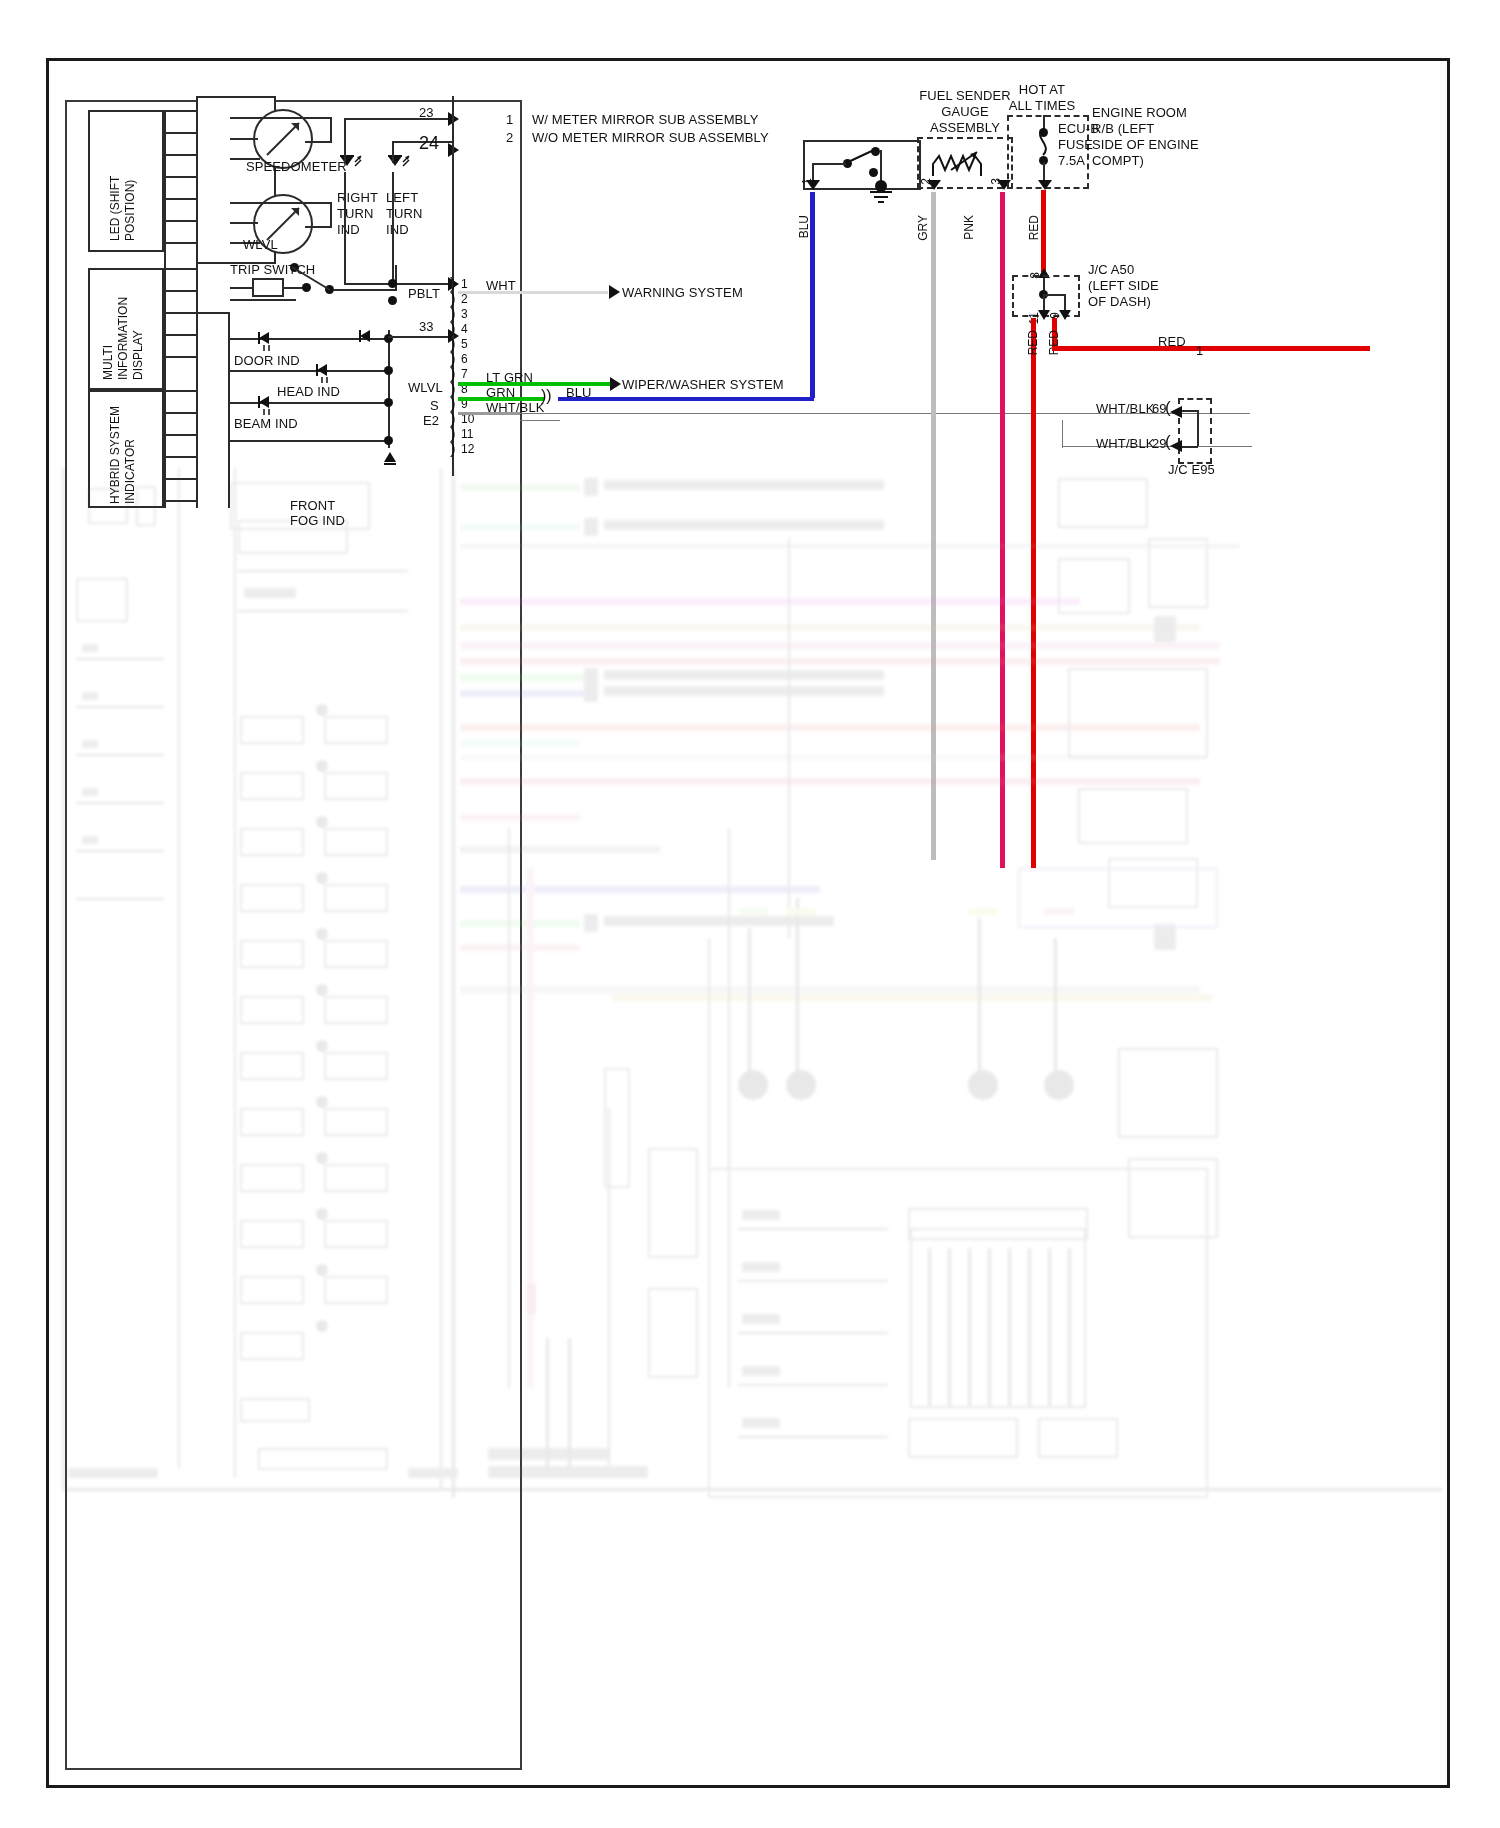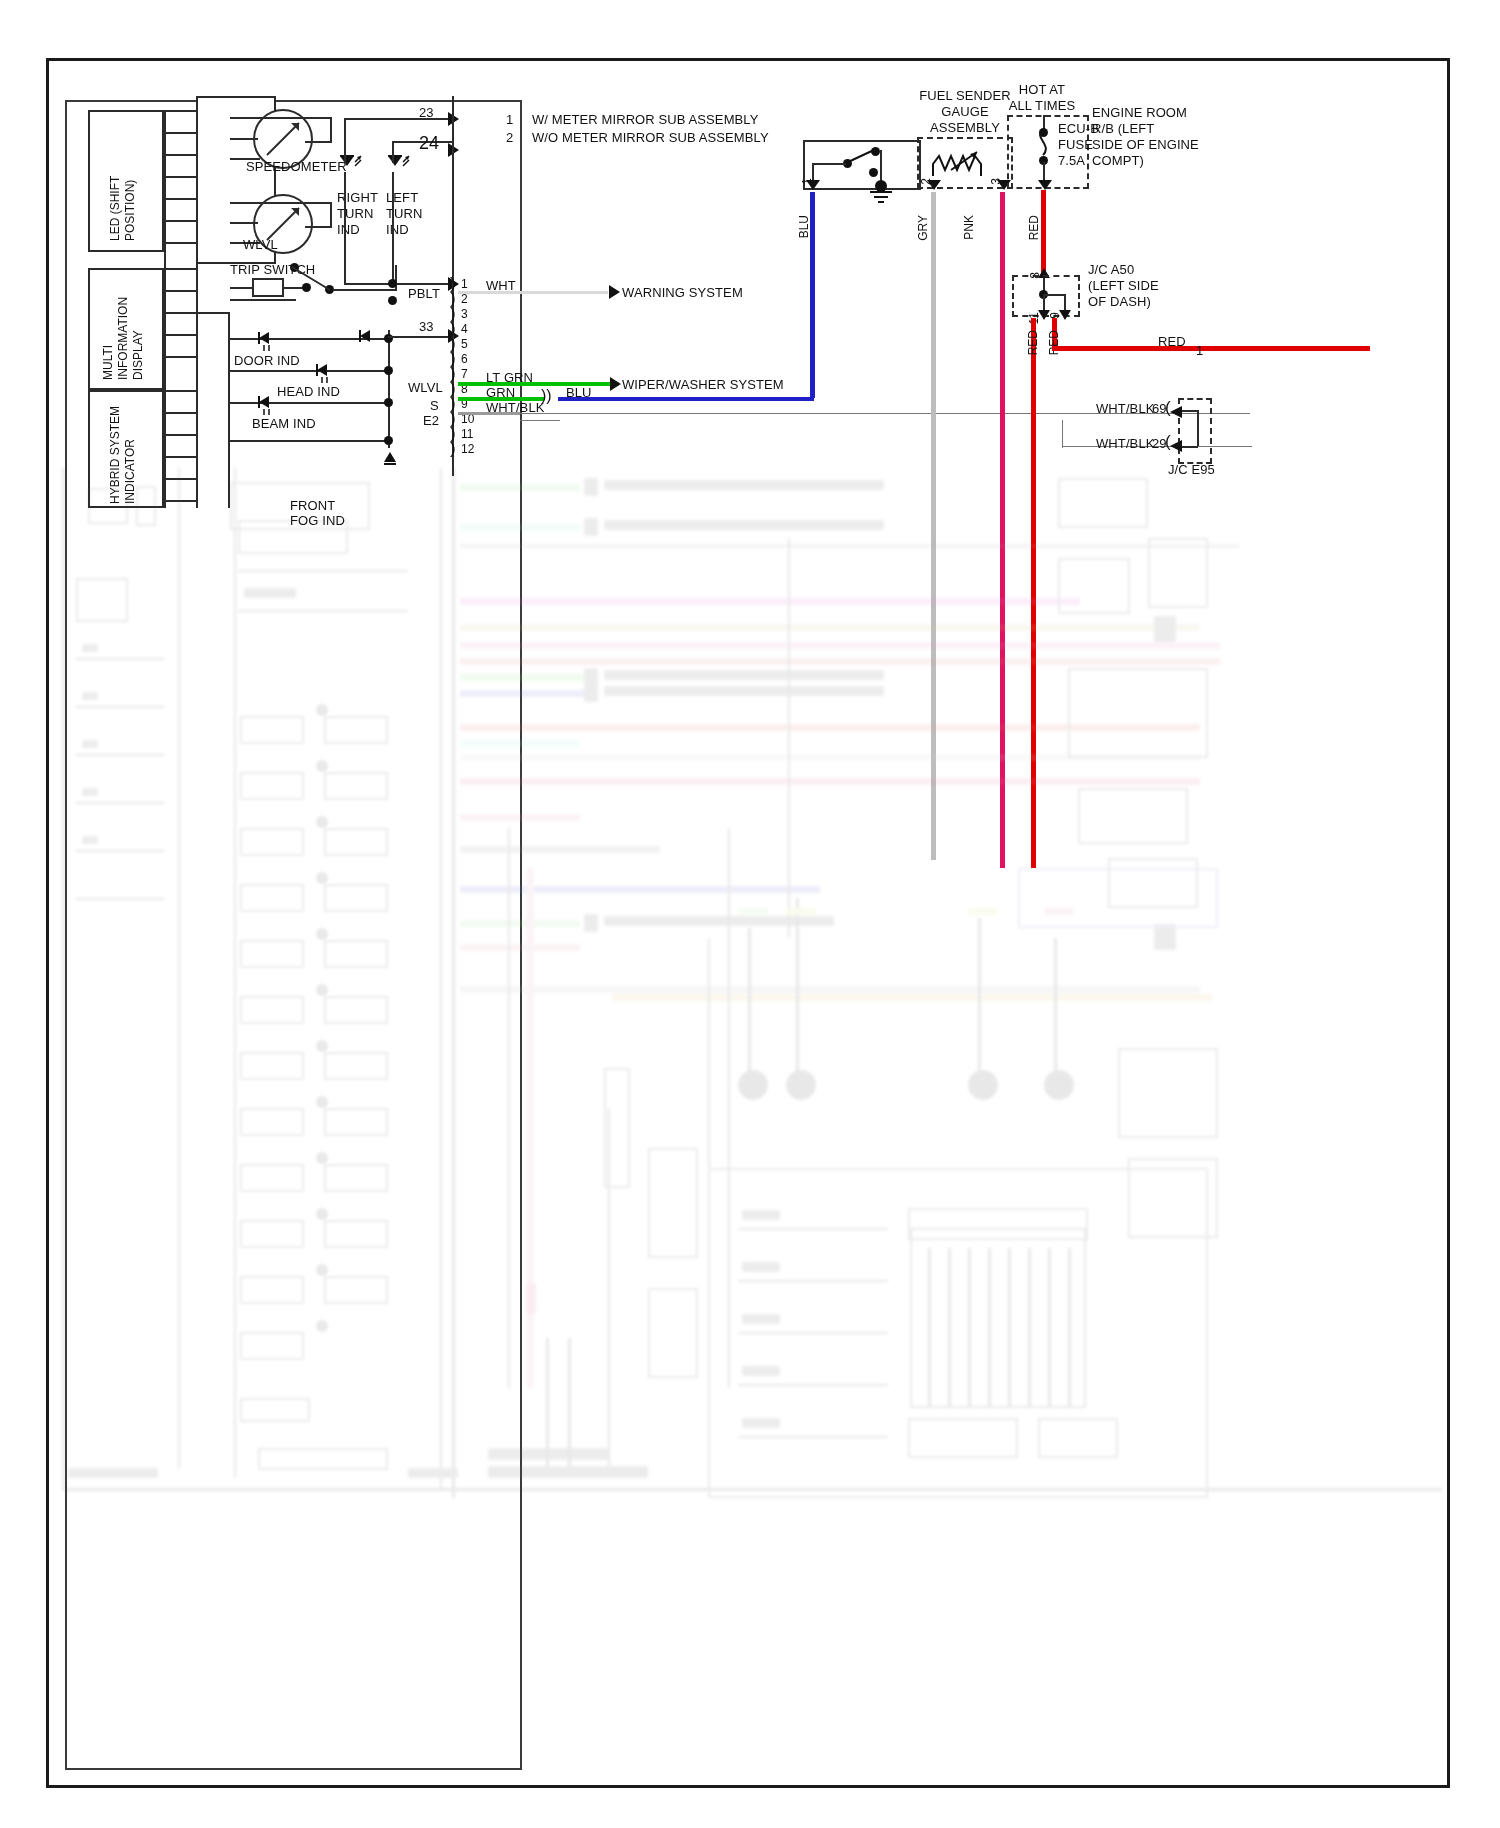--- a/index.html
+++ b/index.html
@@ -189,21 +189,21 @@
   </svg>
   <div class="txt" style="left:277px;top:384px;">HEAD IND</div>
 
   <div class="ln hl" style="left:230px;top:402px;width:160px;"></div>
   <svg style="position:absolute;left:255px;top:392px;width:26px;height:24px;">
     <polygon points="14,4 14,16 4,10" fill="#111"></polygon>
     <line x1="4" y1="4" x2="4" y2="16" stroke="#111" stroke-width="2"></line>
     <line x1="9" y1="17" x2="9" y2="23" stroke="#111" stroke-width="1.5"></line>
     <line x1="14" y1="17" x2="14" y2="23" stroke="#111" stroke-width="1.5"></line>
   </svg>
-  <div class="txt" style="left:252px;top:416px;">BEAM IND</div>
+  <div class="txt" style="left:234px;top:416px;">BEAM IND</div>
 
   <div class="ln hl" style="left:230px;top:440px;width:160px;"></div>
   <div class="txt" style="left:290px;top:450px;line-height:15px;margin-top:48px;">FRONT
 FOG IND</div>
   <svg style="position:absolute;left:378px;top:448px;width:24px;height:26px;">
     <polygon points="6,14 18,14 12,4" fill="#111"></polygon>
     <line x1="6" y1="16" x2="18" y2="16" stroke="#111" stroke-width="2"></line>
   </svg>
 
   <div class="ln vl" style="left:388px;top:330px;height:118px;"></div>

